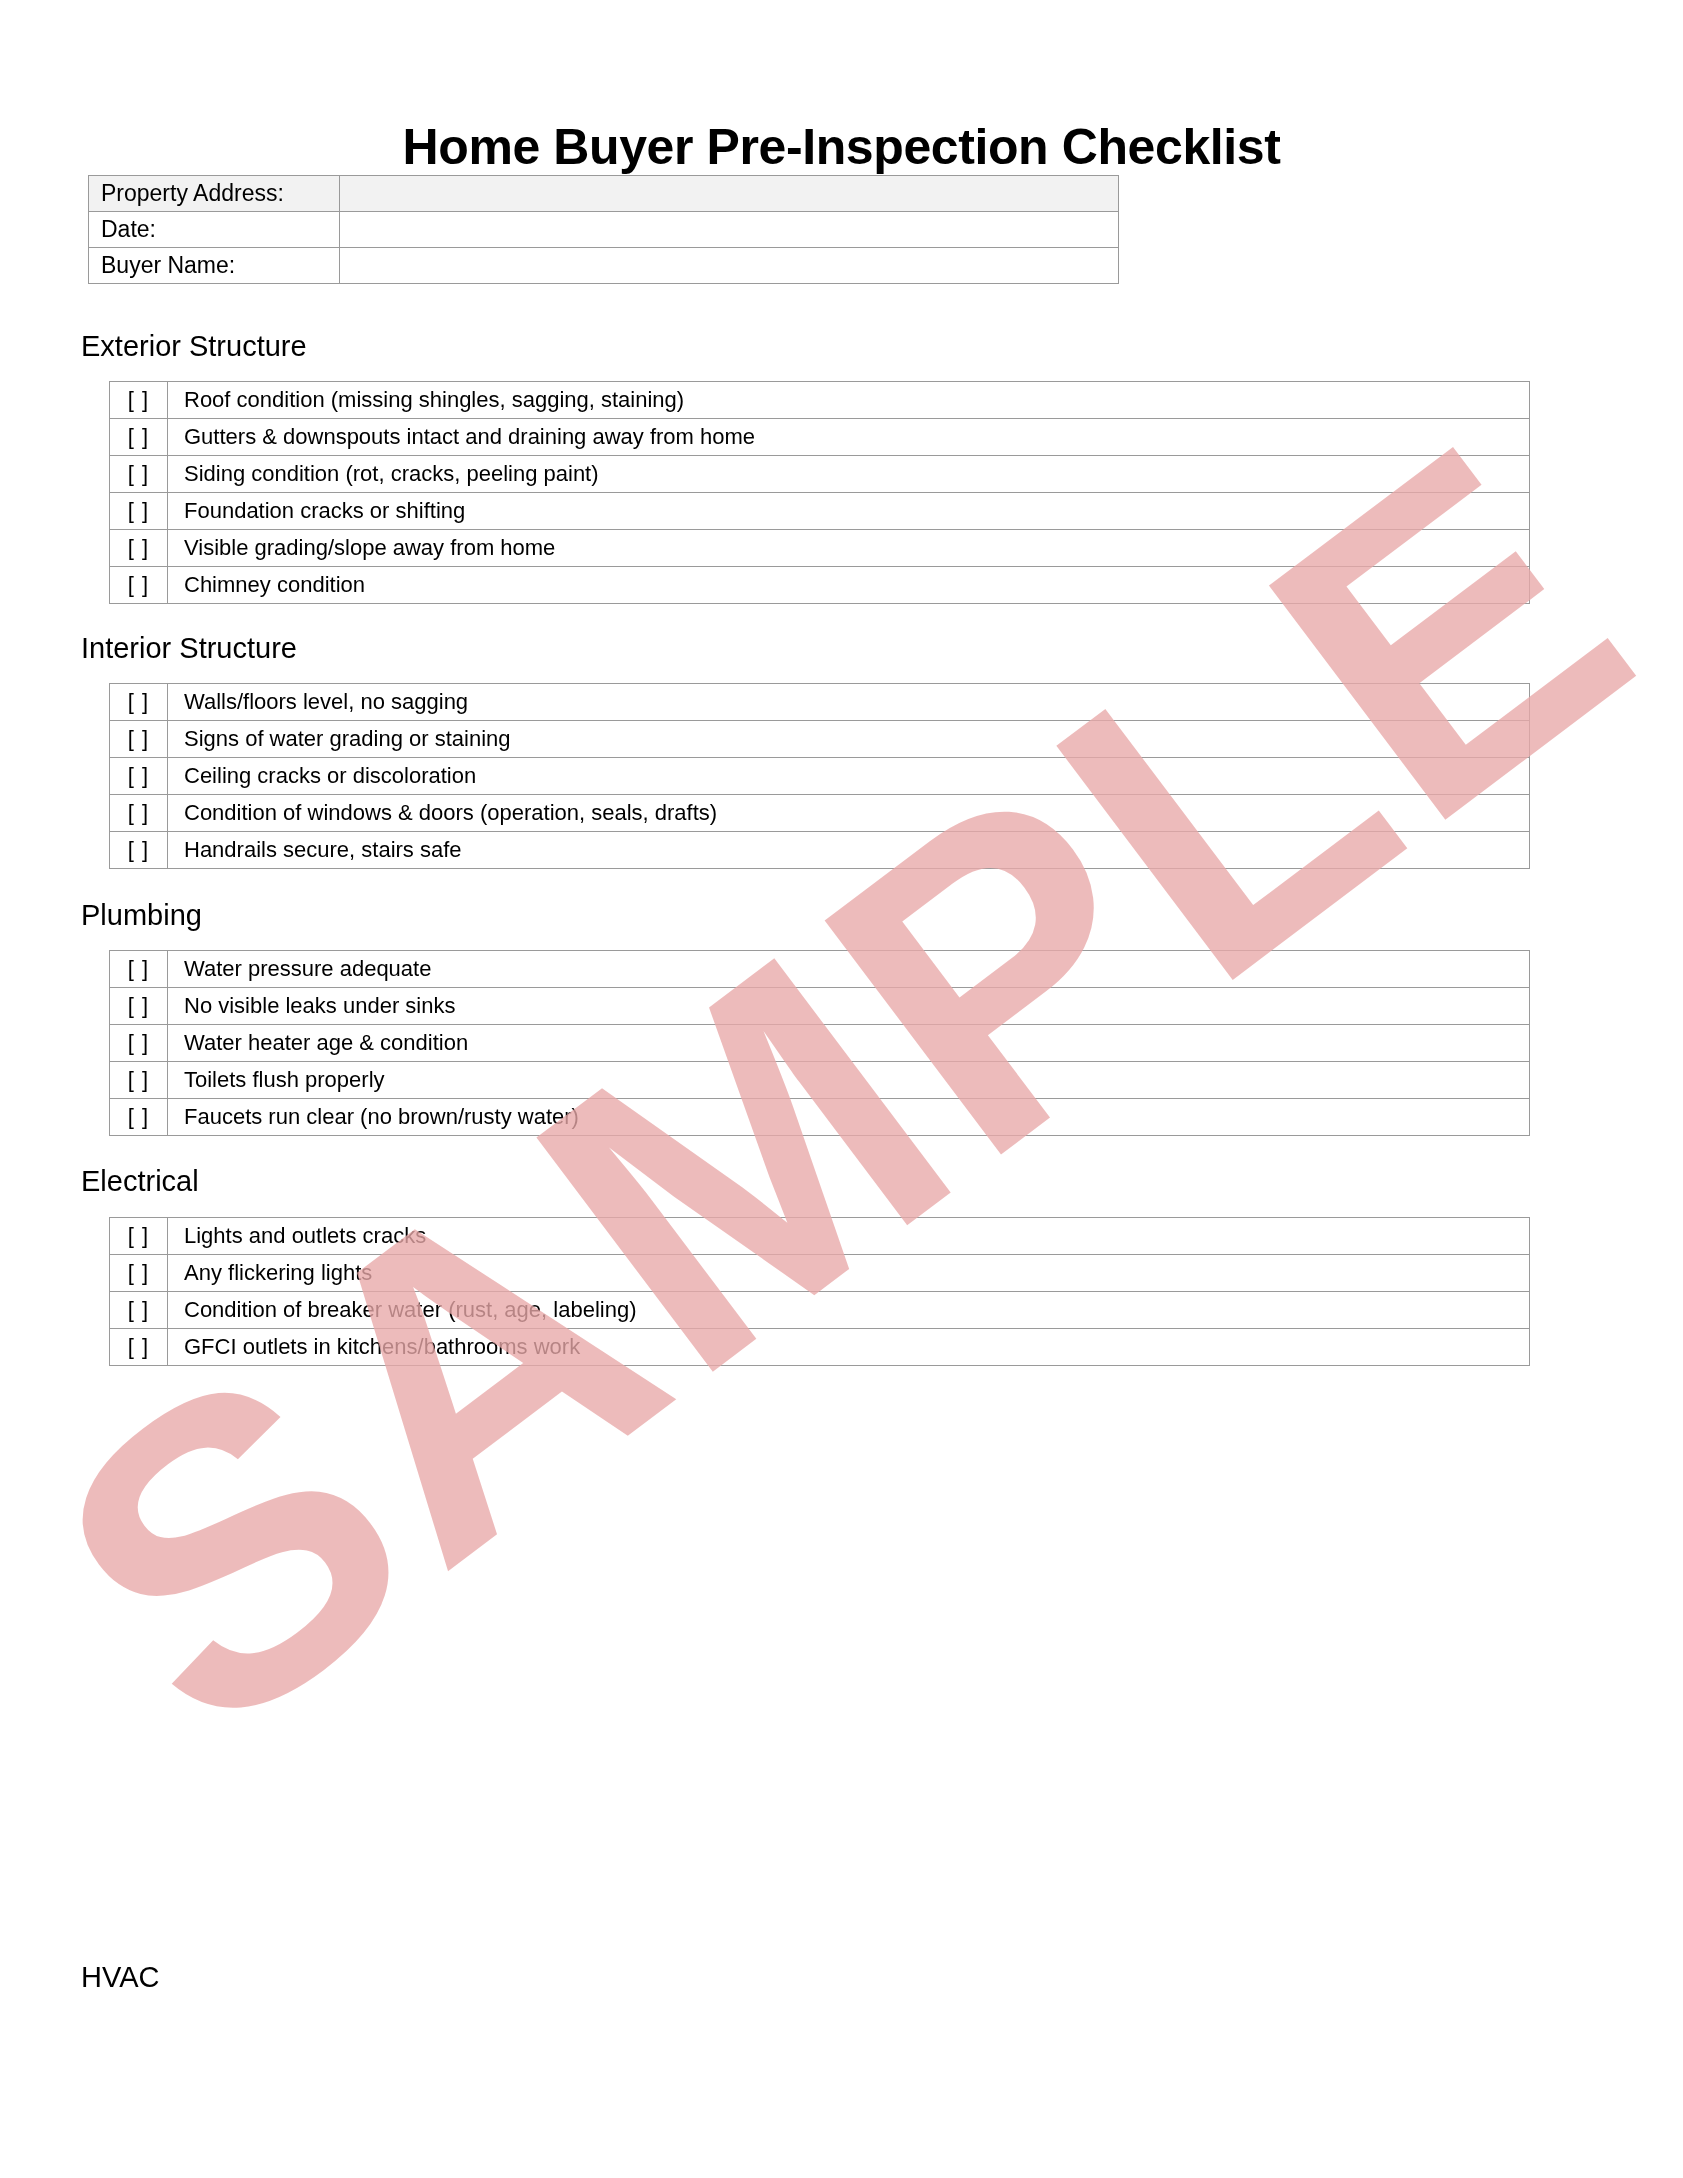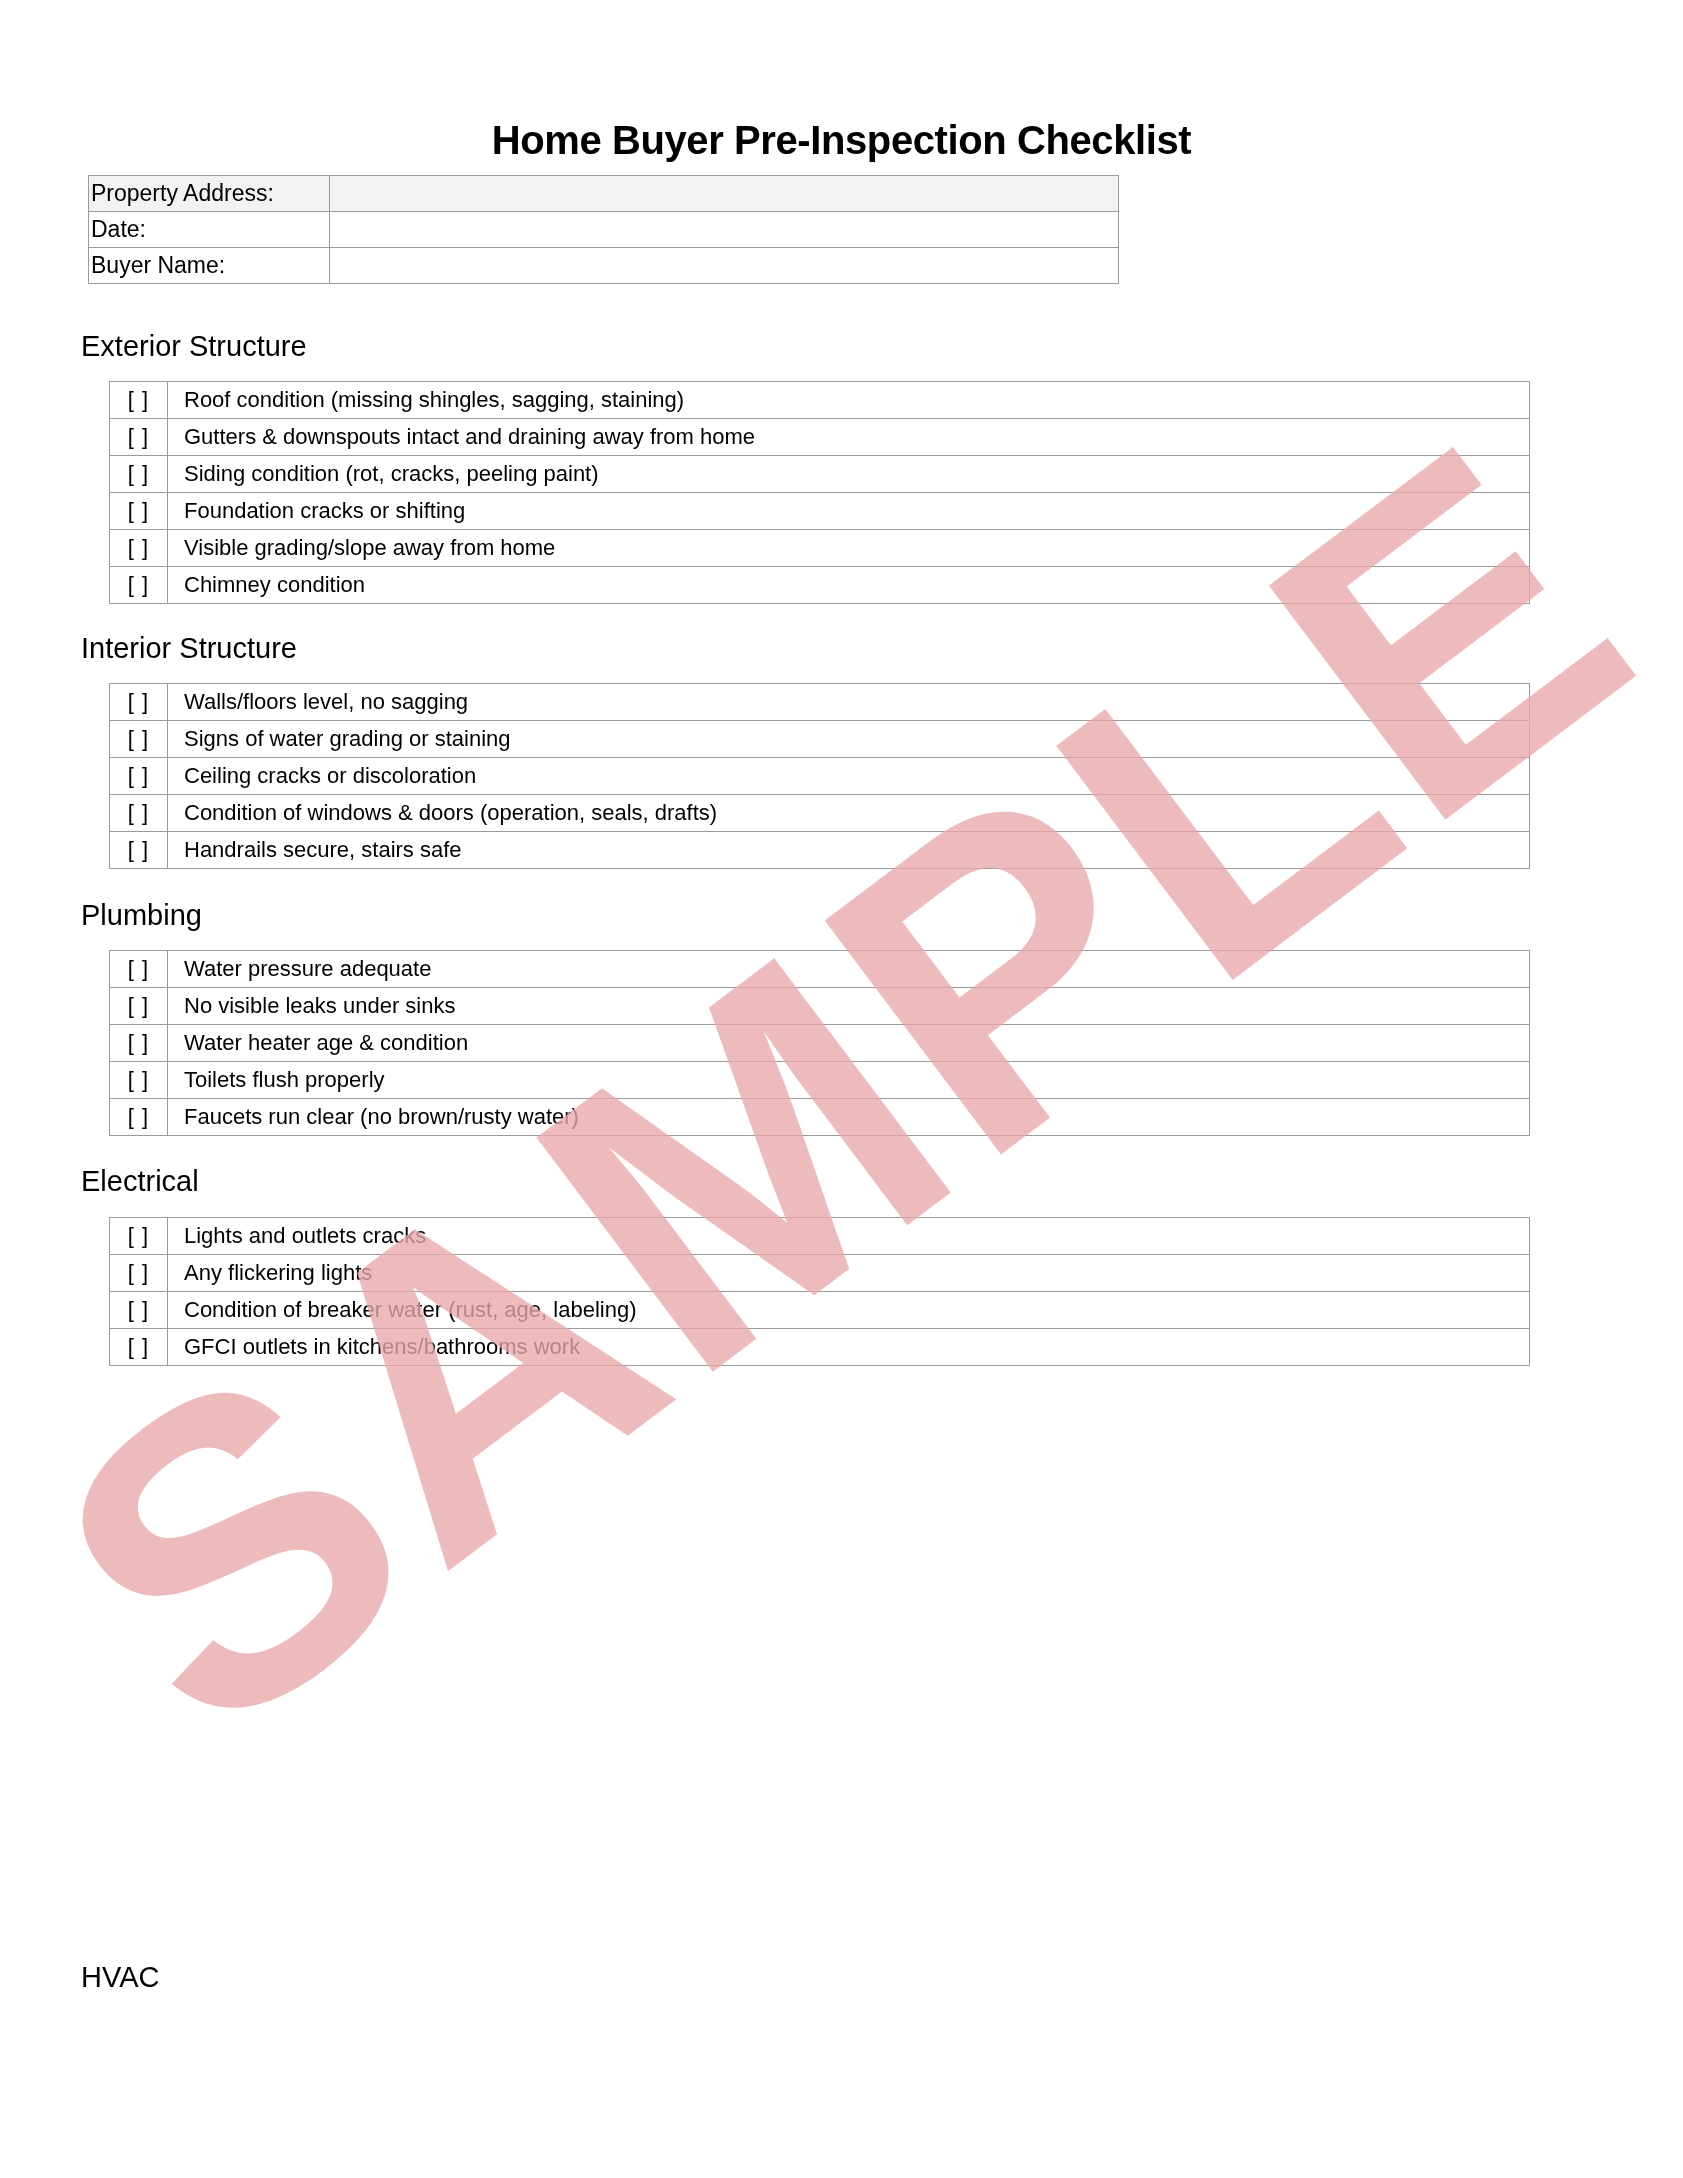--- a/index.html
+++ b/index.html
@@ -56,41 +56,41 @@
   
   .content {
     position: relative;
     z-index: 1;
     padding: 0;
   }
 
   
   .doc-title {
     text-align: center;
-    font-size: 40px;
+    font-size: 50px;
     font-weight: 700;
     letter-spacing: -0.4px;
     margin: 0;
     padding-top: 118px;
     color: #000;
   }
 
   
   .info-table {
     position: absolute;
     left: 88px;
     top: 175px;
     width: 1031px;
     border-collapse: collapse;
     table-layout: fixed;
   }
   .info-table td {
     border: 1px solid #9a9a9a;
     height: 35px;
-    padding: 0 0 0 2px;
+    padding: 0 0 0 12px;
     font-size: 23px;
     vertical-align: middle;
     background: #ffffff;
   }
   .info-table td.label {
     width: 238px;
   }
   .info-table tr.shaded td {
     background: #f2f2f2;
   }

